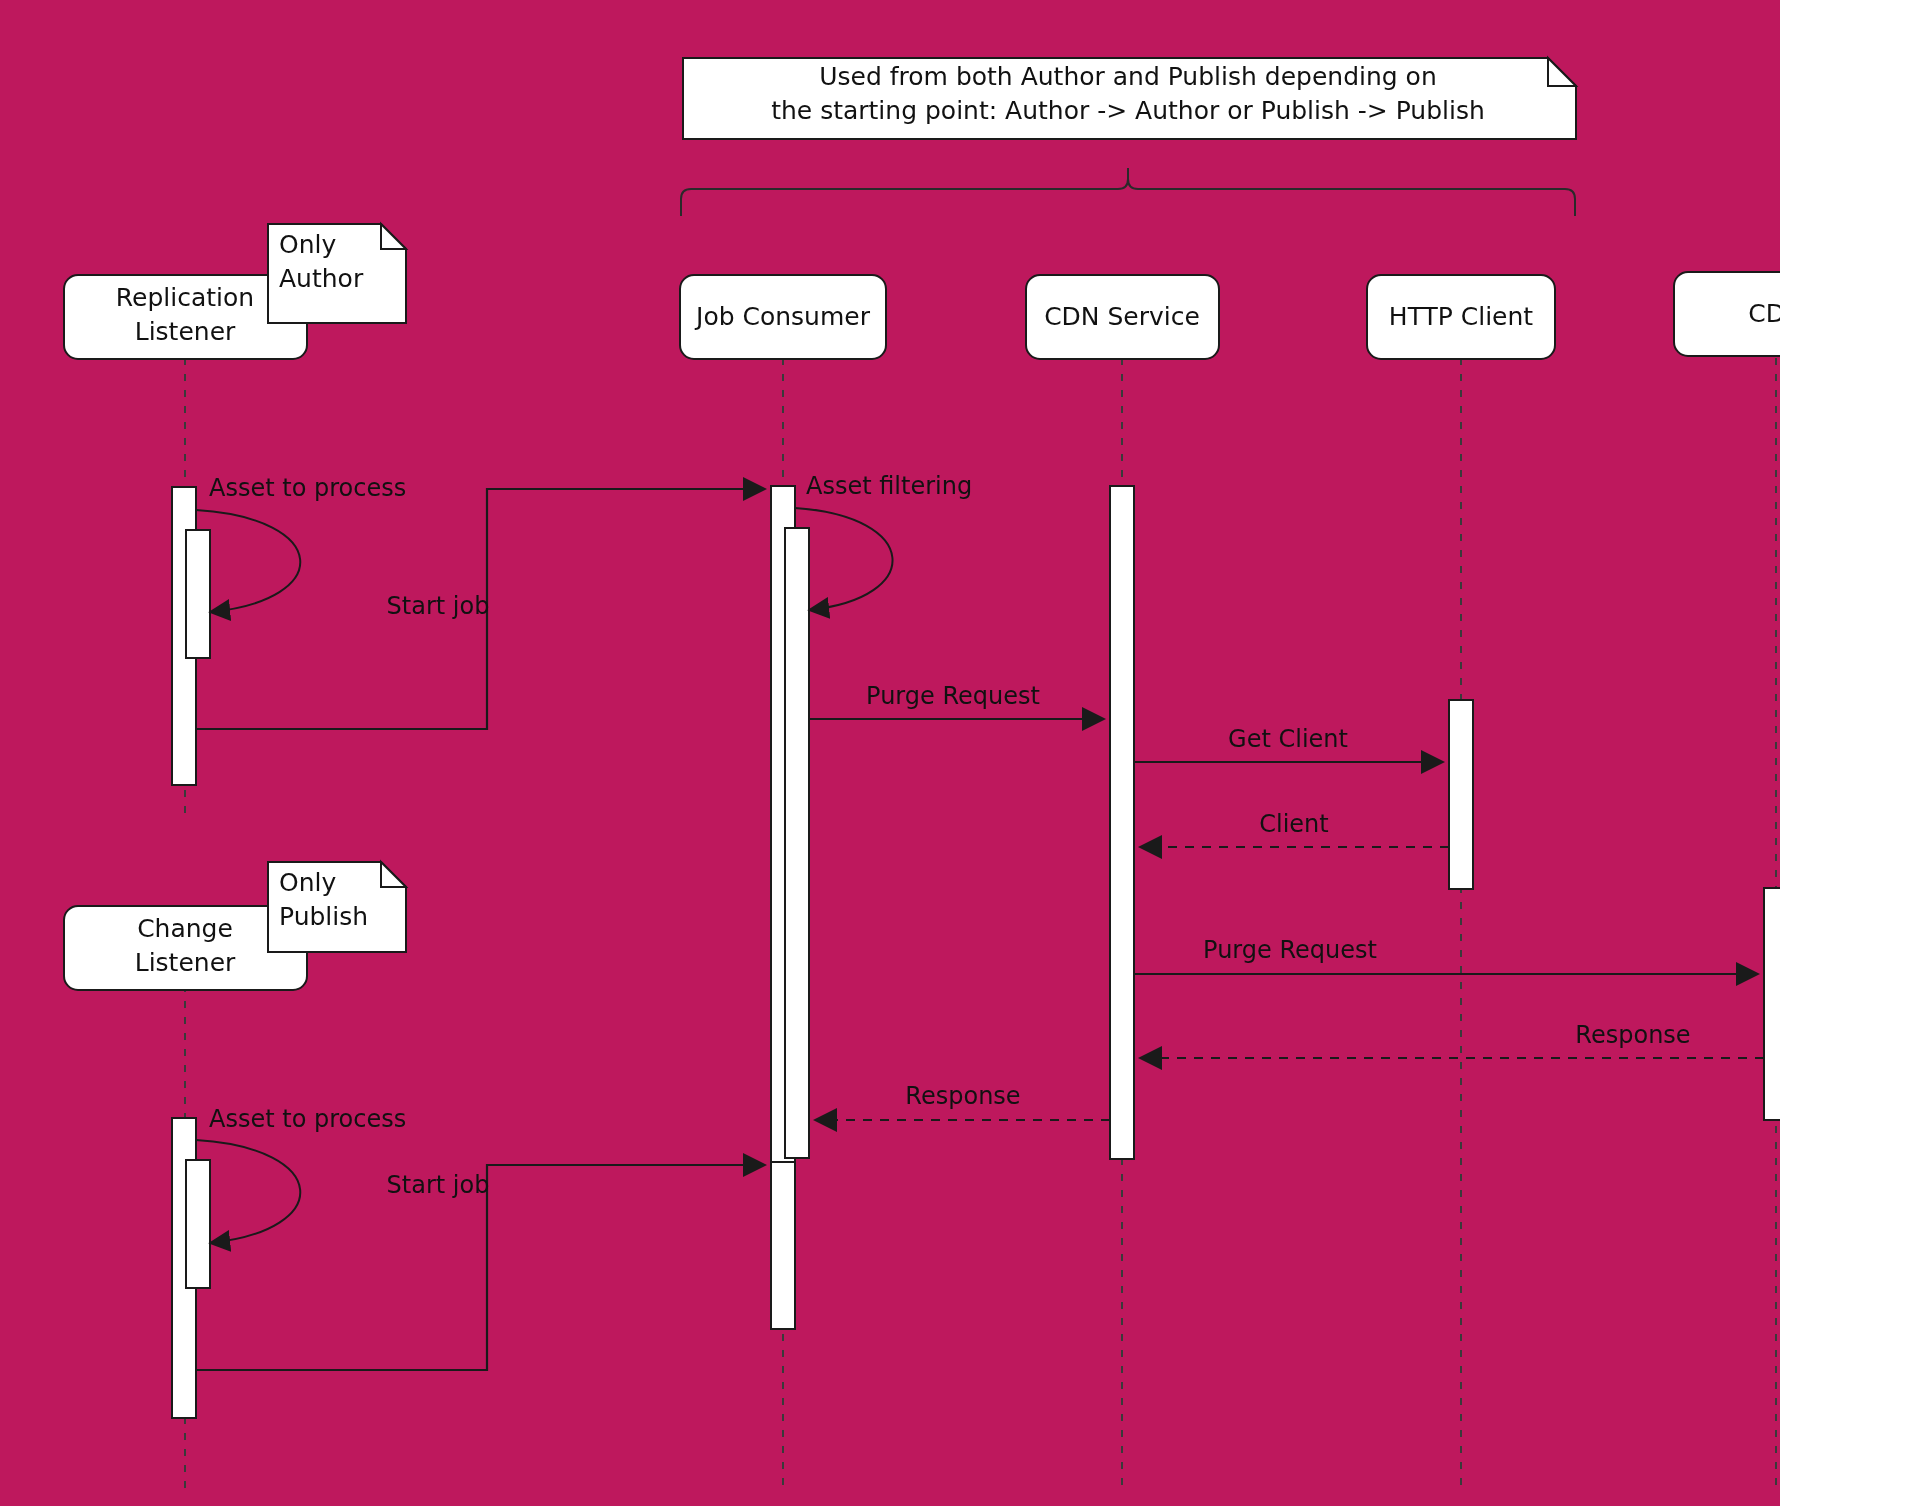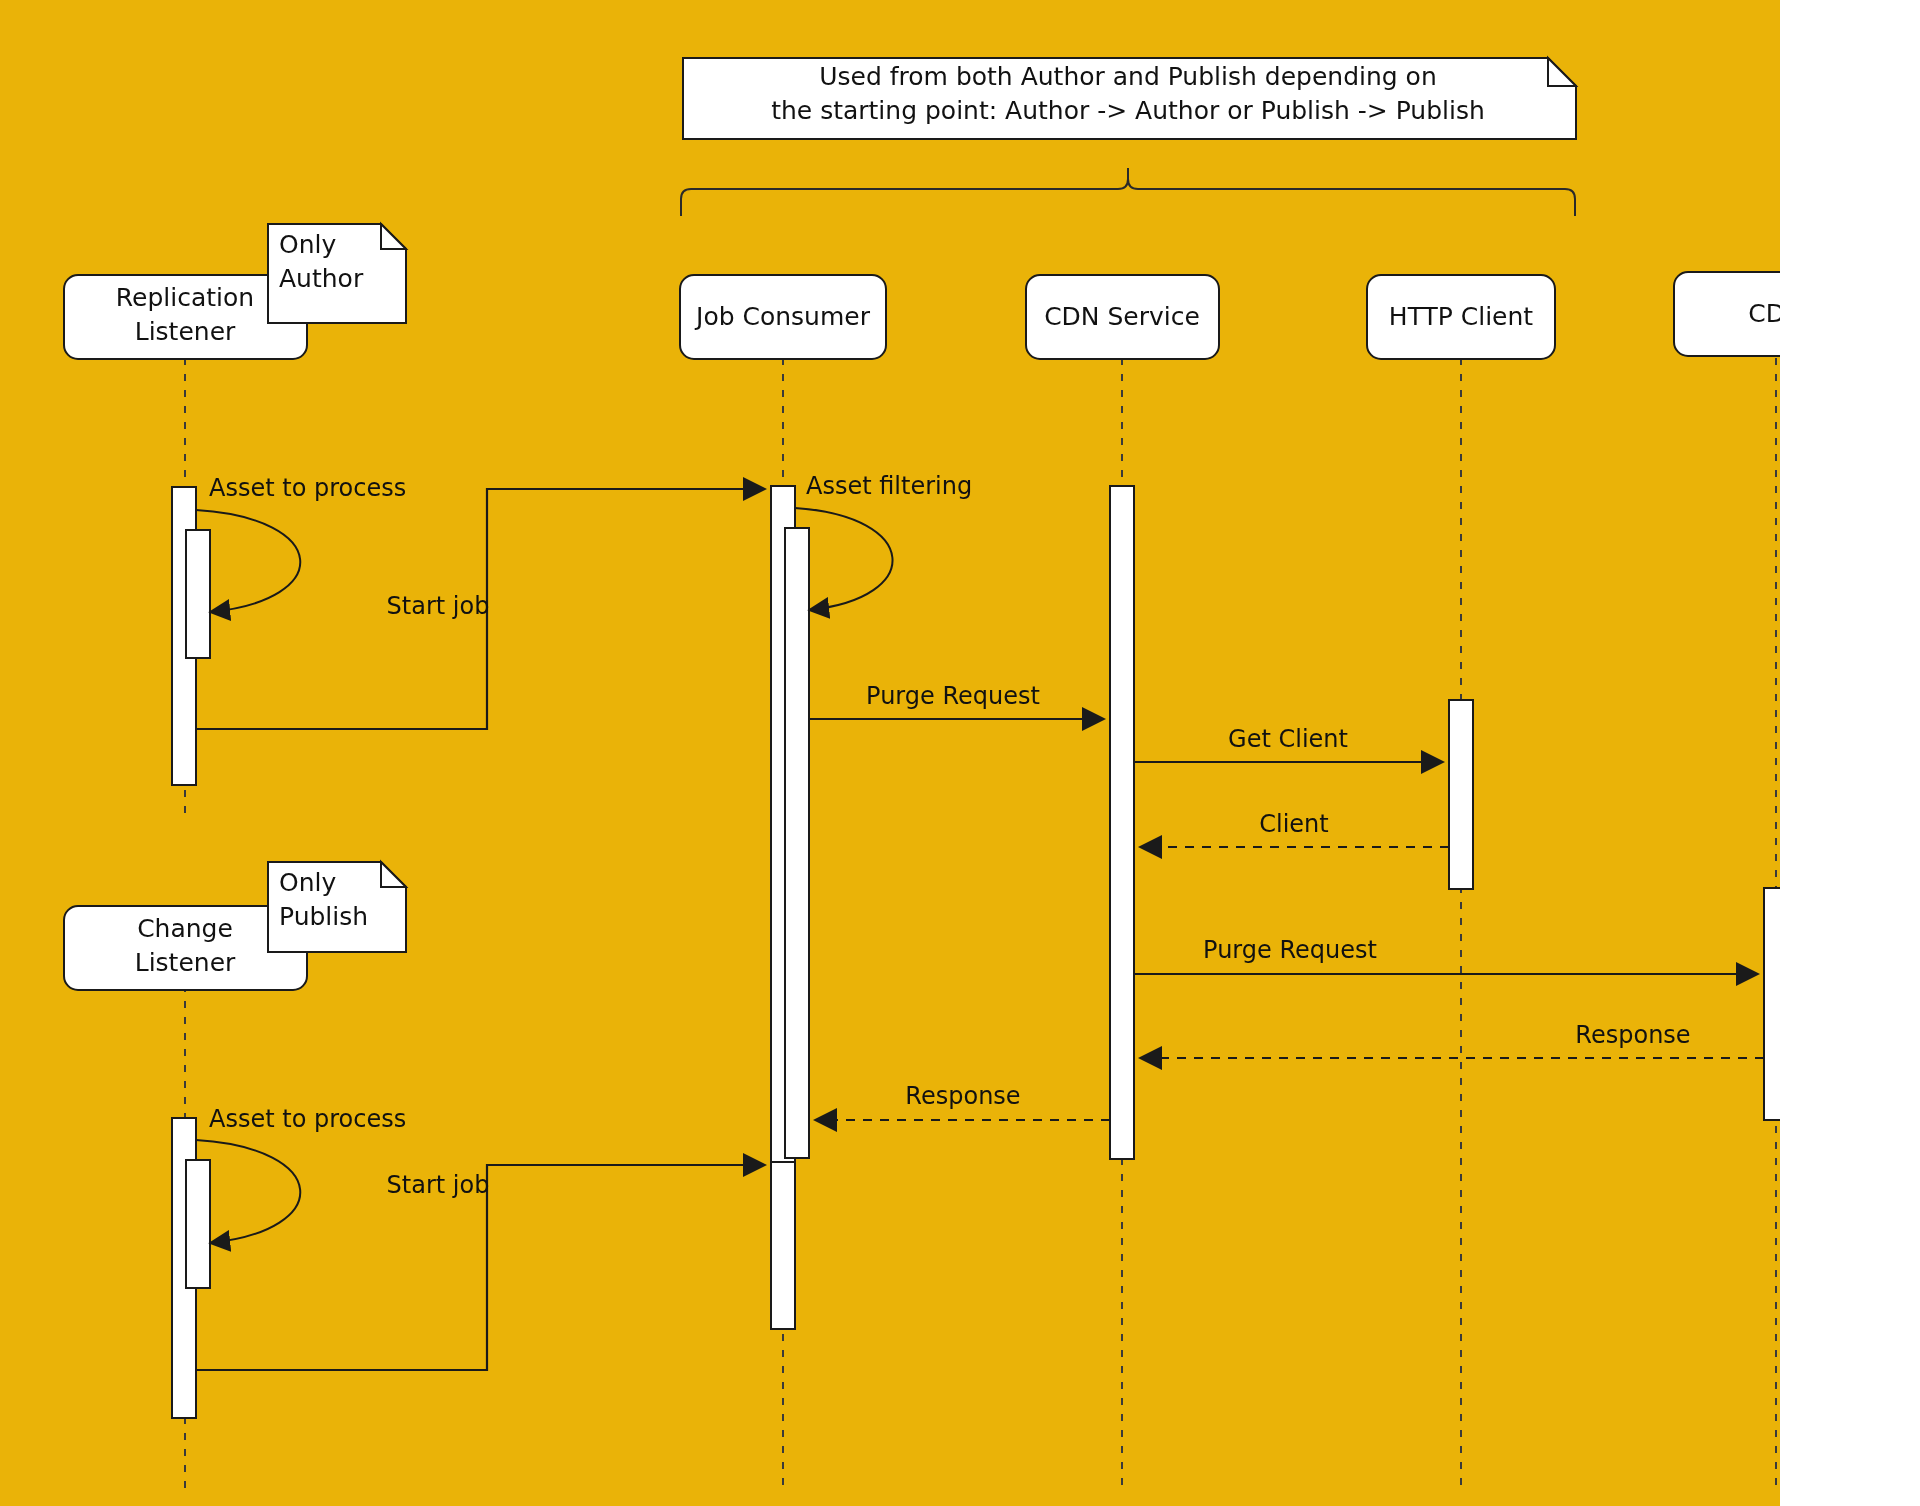--- a/index.html
+++ b/index.html
@@ -8,21 +8,21 @@
     padding: 0;
     background: #ffffff;
   }
   body {
     font-family: "DejaVu Sans", "Liberation Sans", sans-serif;
   }
   #stage {
     position: relative;
     width: 1780px;
     height: 1506px;
-    background: #eab308;
+    background: #be185d;
     overflow: hidden;
   }
   #diagram {
     position: absolute;
     left: 0;
     top: 0;
   }
   .lifeline-box {
     fill: #ffffff;
     stroke: #1a1a1a;

